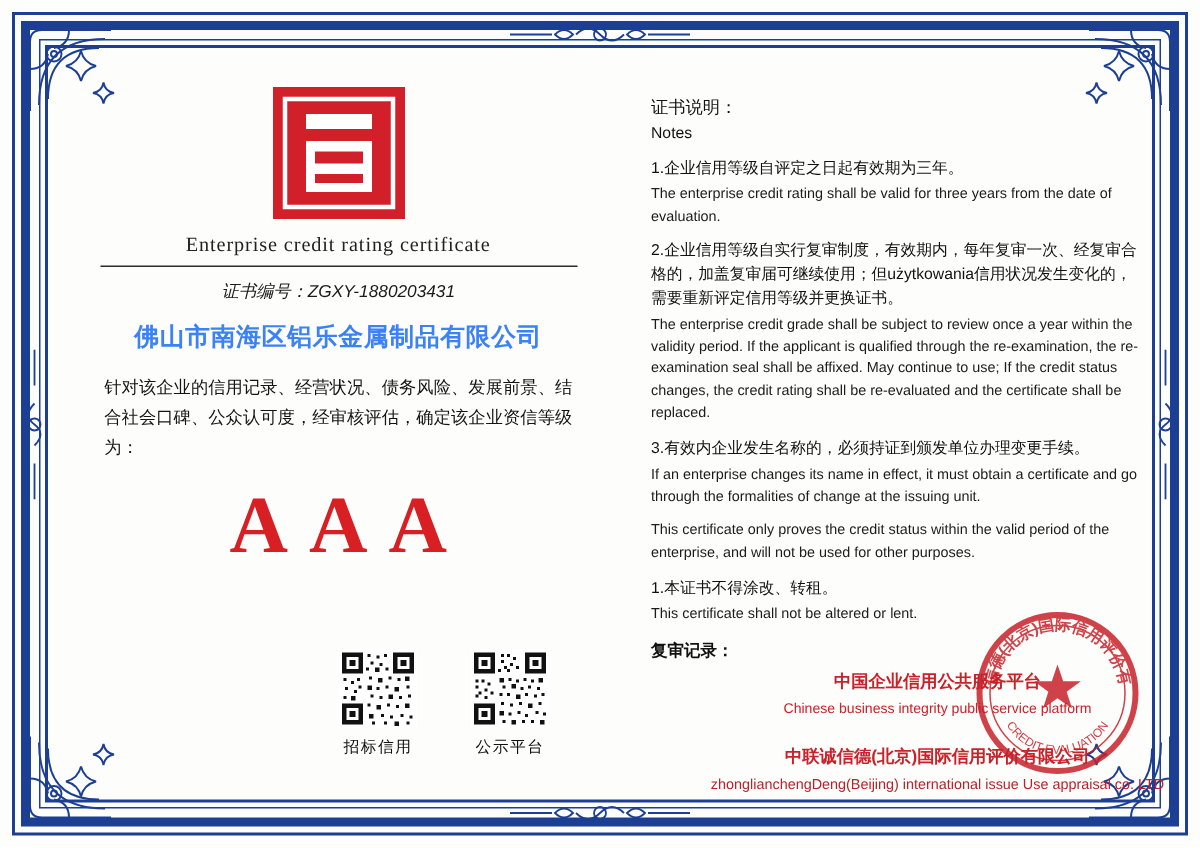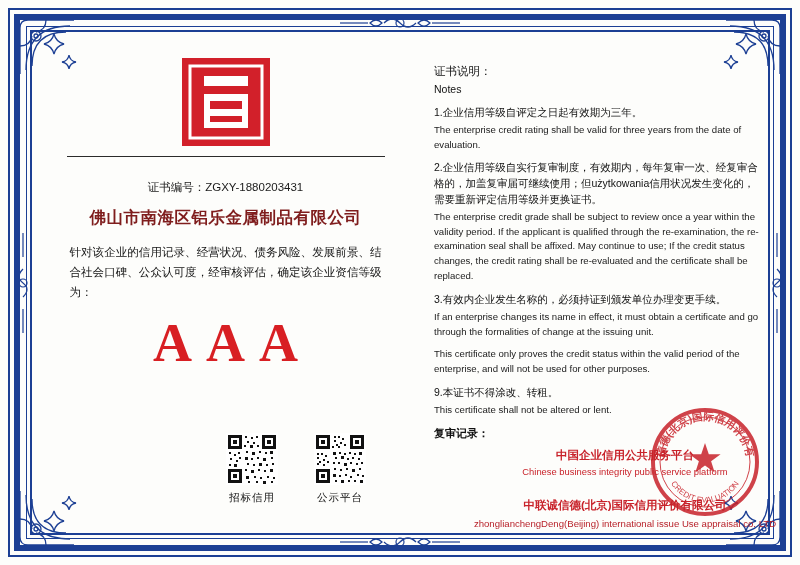--- a/index.html
+++ b/index.html
@@ -119,29 +119,30 @@
     letter-spacing: 0.6px;
     font-family: "Liberation Serif", "DejaVu Serif", serif;
   }
   .title-rule {
     margin-top: 6px;
     width: 318px;
     height: 1px;
     background: #2b2b2b;
   }
   .cert-no {
-    margin-top: 23px;
+    margin-top: 9px;
     font-size: 11.5px;
     color: #1a1a1a;
+    font-style: italic;
   }
   .company {
     margin-top: 12px;
     font-size: 16.5px;
     font-weight: bold;
-    color: #7f1d1d;
+    color: #3b82f6;
     letter-spacing: 0.5px;
     white-space: nowrap;
   }
   .body-text {
     margin-top: 13px;
     width: 312px;
     font-size: 11.5px;
     line-height: 1.75;
     color: #141414;
     text-align: justify;
@@ -385,20 +386,21 @@
           <rect x="12" y="12" width="72" height="72" fill="none" stroke="#ffffff" stroke-width="3"></rect>
           <rect x="26" y="22" width="44" height="10" fill="#ffffff"></rect>
           <rect x="26" y="40" width="44" height="7" fill="#ffffff"></rect>
           <rect x="26" y="55" width="44" height="7" fill="#ffffff"></rect>
           <rect x="26" y="40" width="6" height="34" fill="#ffffff"></rect>
           <rect x="64" y="40" width="6" height="34" fill="#ffffff"></rect>
           <rect x="26" y="68" width="44" height="6" fill="#ffffff"></rect>
         </svg>
       </div>
 
+      <div class="title-en">Enterprise credit rating certificate</div>
       <div class="title-rule"></div>
 
       <div class="cert-no">证书编号：ZGXY-1880203431</div>
       <div class="company">佛山市南海区铝乐金属制品有限公司</div>
       <div class="body-text">针对该企业的信用记录、经营状况、债务风险、发展前景、结合社会口碑、公众认可度，经审核评估，确定该企业资信等级为：</div>
       <div class="grade">AAA</div>
 
 
       <div class="qr-wrap">
         <div class="qr-item">
@@ -553,21 +555,21 @@
         <div class="n-en">The enterprise credit grade shall be subject to review once a year within the validity period. If the applicant is qualified through the re-examination, the re-examination seal shall be affixed. May continue to use; If the credit status changes, the credit rating shall be re-evaluated and the certificate shall be replaced.</div>
       </div>
       <div class="note">
         <div class="n-cn">3.有效内企业发生名称的，必须持证到颁发单位办理变更手续。</div>
         <div class="n-en">If an enterprise changes its name in effect, it must obtain a certificate and go through the formalities of change at the issuing unit.</div>
       </div>
       <div class="note">
         <div class="n-en">This certificate only proves the credit status within the valid period of the enterprise, and will not be used for other purposes.</div>
       </div>
       <div class="note">
-        <div class="n-cn">9.本证书不得涂改、转租。</div>
+        <div class="n-cn">1.本证书不得涂改、转租。</div>
         <div class="n-en">This certificate shall not be altered or lent.</div>
       </div>
 
       <div class="review">
         <div class="r-cn">复审记录：</div>
       </div>
     </div>
   </div>
 
   <div class="platform">

